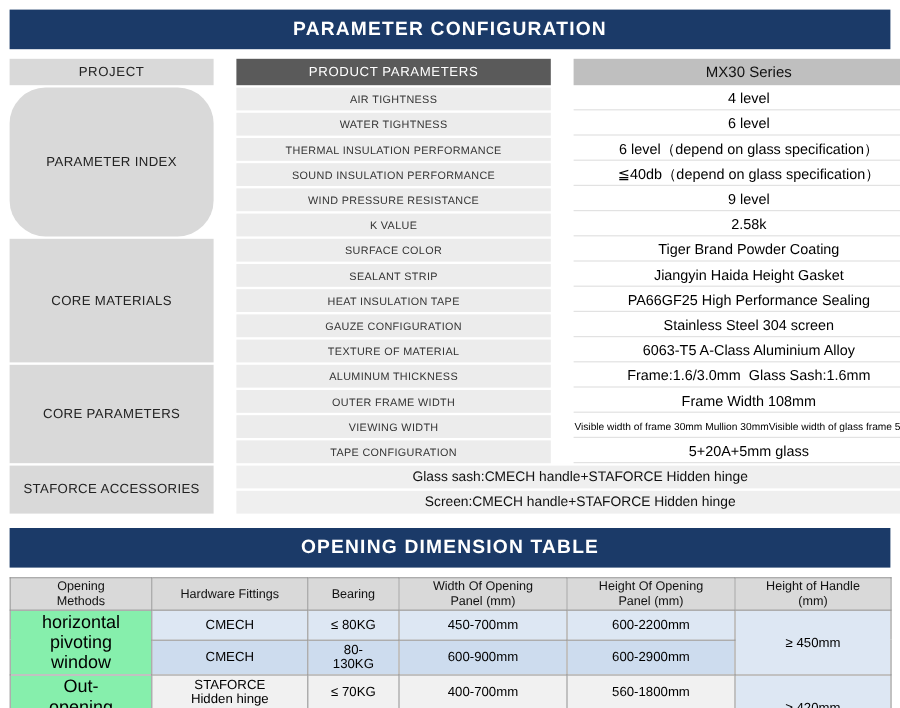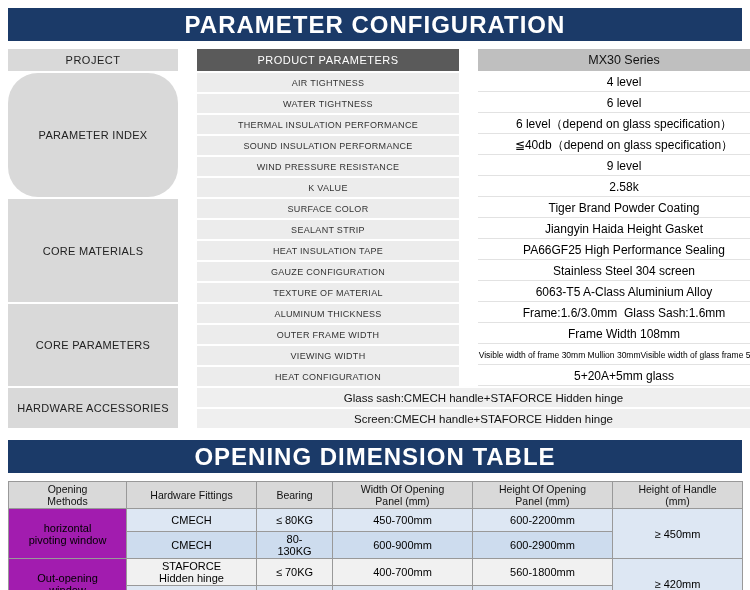--- a/index.html
+++ b/index.html
@@ -1,39 +1,39 @@
 <!DOCTYPE html>
 <html><head>
 <meta charset="utf-8">
 <style>
   html,body{margin:0;padding:0}
   body{width:750px;height:590px;background:#ffffff;font-family:"Liberation Sans",sans-serif}
   .page{width:750px;height:590px;padding:8px;box-sizing:border-box}
-  .banner{height:33px;line-height:33px;background:#1b3a68;color:#fff;font-size:24px;
+  .banner{height:33px;line-height:33px;background:#1b3a68;color:#fff;font-size:16px;
           font-weight:bold;text-align:center;letter-spacing:1px;margin-bottom:8px}
   .param-grid{display:grid;grid-template-columns:170px 262px 292px;grid-template-rows:22px;
               grid-auto-rows:19px;gap:2px 19px;margin-bottom:12px}
   .cell{display:flex;align-items:center;justify-content:center;text-align:center;box-sizing:border-box}
   .hdr-left{background:#d9d9d9;font-size:11px;color:#222;letter-spacing:.5px}
   .hdr-mid{background:#5a5a5a;color:#fff;font-size:11px;letter-spacing:.5px}
   .hdr-right{background:#bfbfbf;font-size:12.5px;color:#111}
   .group-cell{background:#d9d9d9;font-size:11px;color:#222;letter-spacing:.3px}
   .param-cell{background:#ececec;font-size:9px;color:#333;letter-spacing:.3px}
   .value-cell{background:#fff;font-size:12px;color:#000;border-bottom:1px solid #e2e2e2}
   .value-cell.multi{flex-direction:row;font-size:8.5px;line-height:1.25}
   .wide-cell{background:#efefef;font-size:11.5px;color:#111}
   .open-table{width:734px;border-collapse:collapse;table-layout:fixed}
   .open-table th,.open-table td{border:1px solid #999;height:20px;padding:1px 18px;
       text-align:center;vertical-align:middle;overflow:hidden}
   .open-table th{background:#d9d9d9;font-weight:normal;font-size:10.5px;color:#111}
   .open-table td{font-size:11px;color:#000}
   tr.tint-a td{background:#dde7f3}
   tr.tint-b td{background:#cddcee}
   tr.tint-c td{background:#f1f1f1}
-  .open-table td.method-cell{background:#a21caf;white-space:pre-line;font-size:11px}
+  .open-table td.method-cell{background:#86efac;white-space:pre-line;font-size:15px}
   .open-table td.handle-cell{background:#dde7f3}
 </style>
 </head>
 <body>
 
 <div class="page">
 
   <div class="banner">PARAMETER CONFIGURATION</div>
 
   <div class="param-grid" id="param-grid">
@@ -67,23 +67,23 @@
       <div class="cell group-cell" style="grid-area: span 4 / 1;">CORE PARAMETERS</div>
       <div class="cell param-cell">ALUMINUM THICKNESS</div>
       <div class="cell value-cell">Frame:1.6/3.0mm&nbsp;&nbsp;Glass Sash:1.6mm</div>
       <div class="cell param-cell">OUTER FRAME WIDTH</div>
       <div class="cell value-cell">Frame Width 108mm</div>
       <div class="cell param-cell">VIEWING WIDTH</div>
       <div class="cell value-cell multi">
         <div>Visible width of frame 30mm Mullion 30mm</div>
         <div>Visible width of glass frame 56mm</div>
       </div>
-      <div class="cell param-cell">HEAT CONFIGURATION</div>
+      <div class="cell param-cell">TAPE CONFIGURATION</div>
       <div class="cell value-cell">5+20A+5mm glass</div>
-      <div class="cell group-cell" style="grid-area: span 2 / 1;">HARDWARE ACCESSORIES</div>
+      <div class="cell group-cell" style="grid-area: span 2 / 1;">STAFORCE ACCESSORIES</div>
       <div class="cell wide-cell" style="grid-column: 2 / 4;">Glass sash:CMECH handle+STAFORCE Hidden hinge</div>
       <div class="cell wide-cell" style="grid-column: 2 / 4;">Screen:CMECH handle+STAFORCE Hidden hinge</div>
     </div>
 
   <div class="banner">OPENING DIMENSION TABLE</div>
 
   <table class="open-table">
     <colgroup>
       <col style="width:118px">
         <col style="width:130px">

